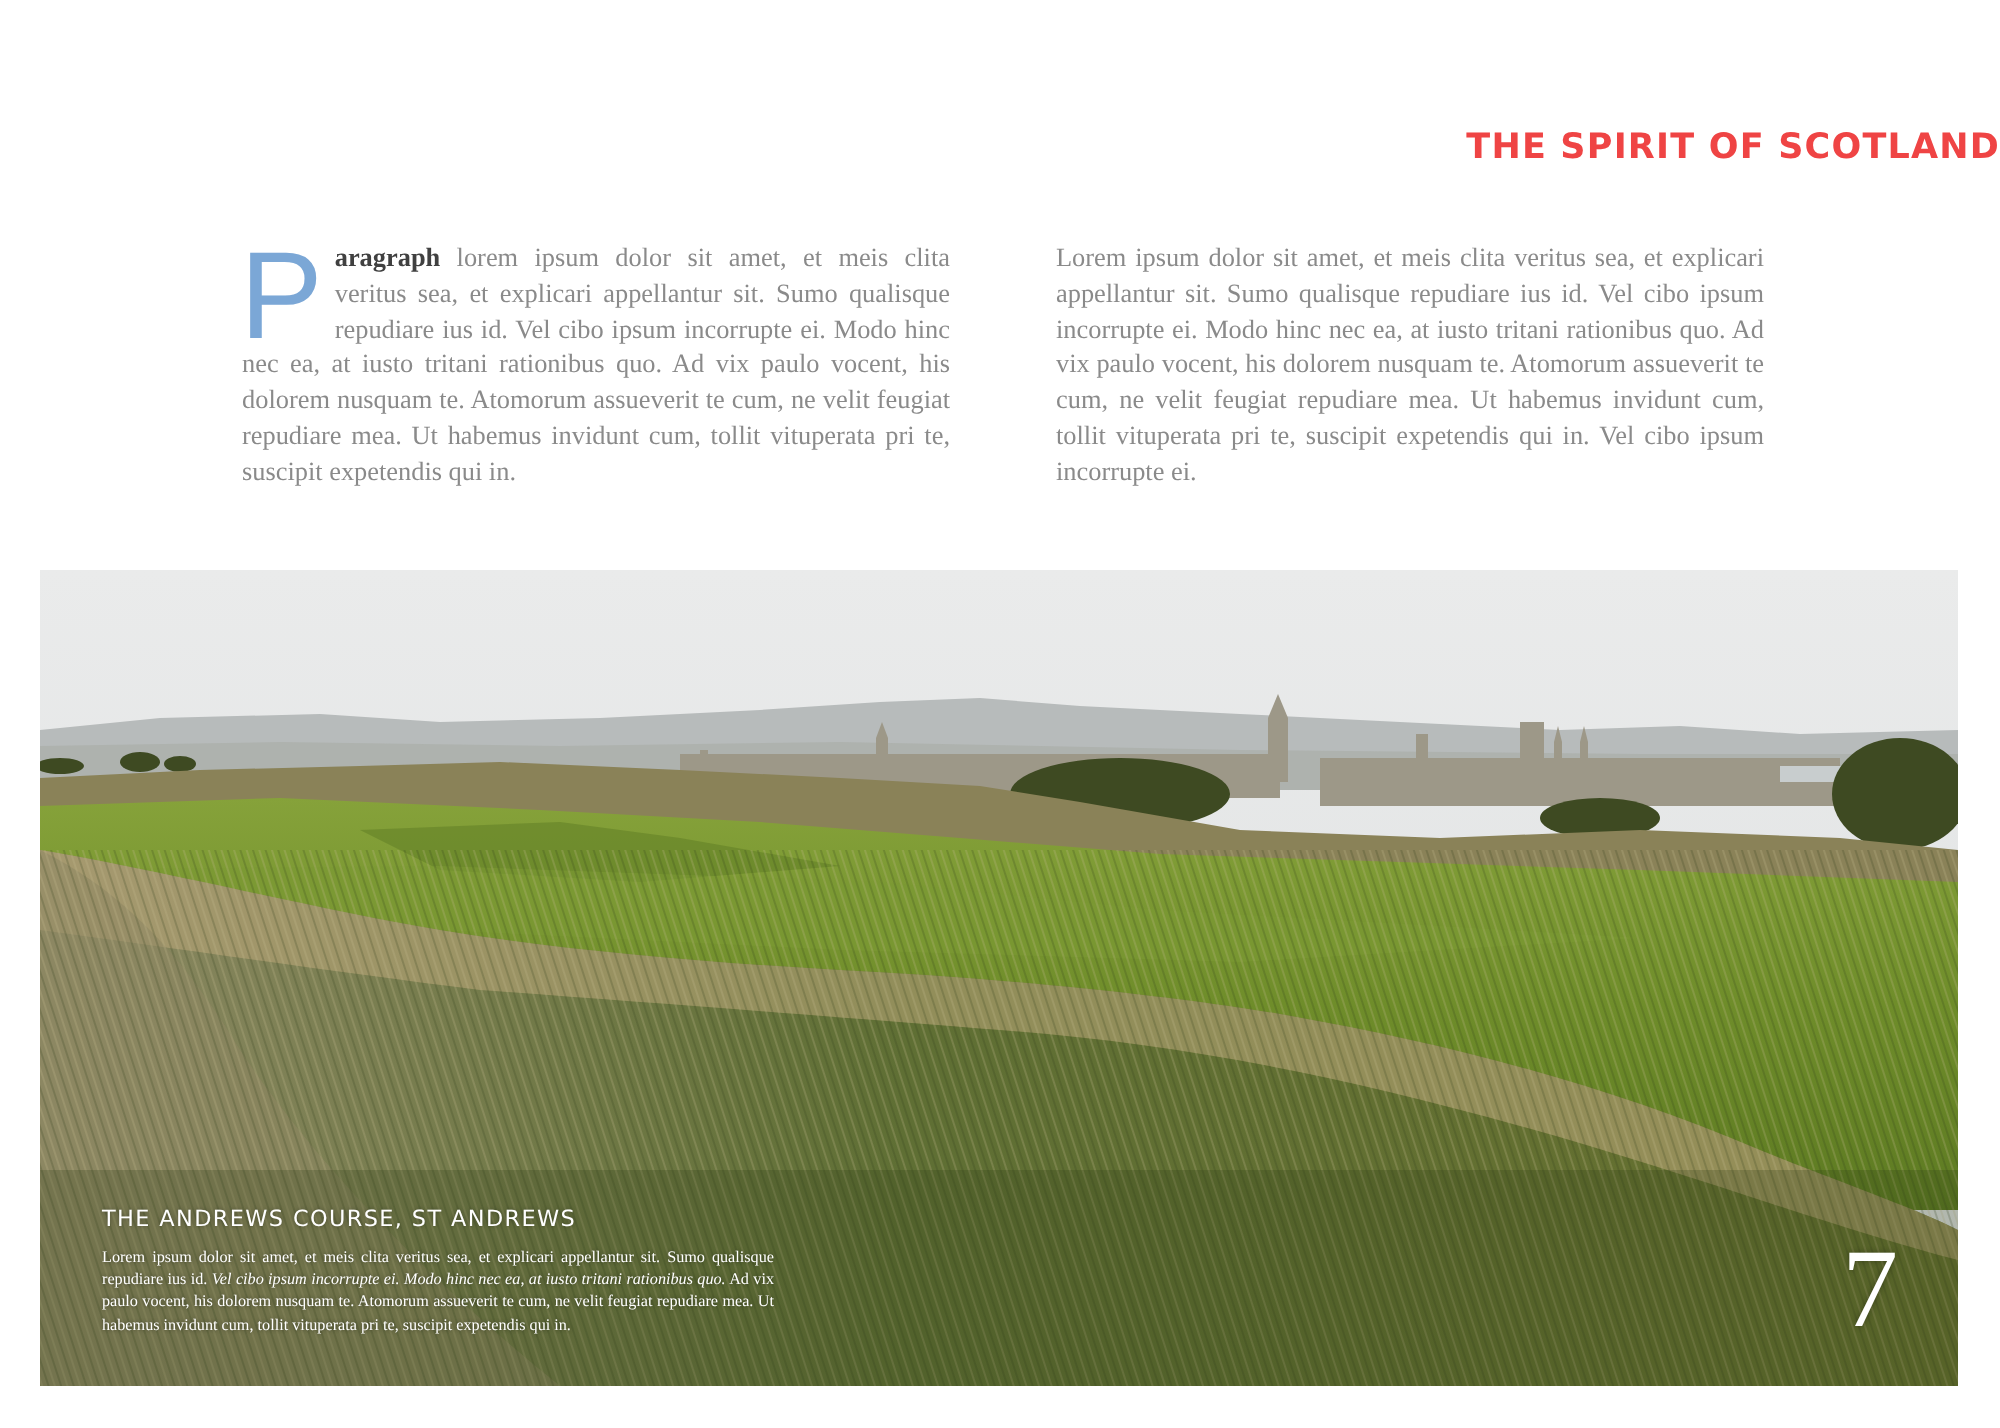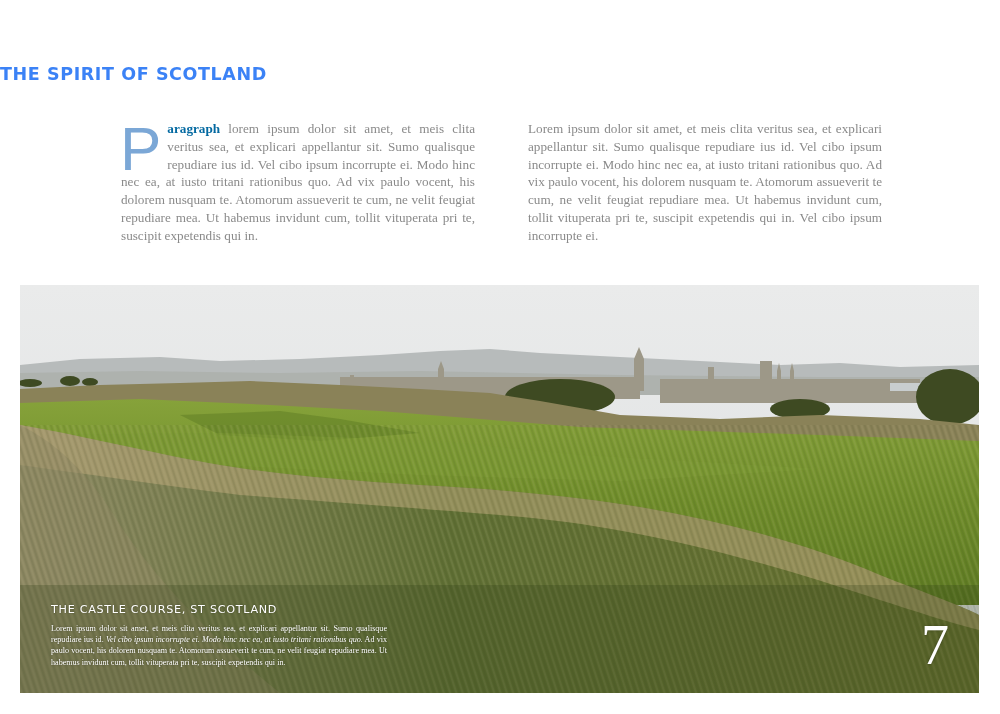--- a/index.html
+++ b/index.html
@@ -1,41 +1,41 @@
 <!DOCTYPE html>
 <html><head>
   <meta charset="utf-8">
   <style>
     * { margin: 0; padding: 0; box-sizing: border-box; }
     html, body { width: 1000px; height: 714px; background: #ffffff; overflow: hidden; }
     body { position: relative; font-family: "Liberation Serif", "DejaVu Serif", serif; }
 
     .title {
       position: absolute; left: 0; top: 64px; width: 1000px;
-      text-align: left;
+      text-align: right;
       font-family: "DejaVu Sans", "Liberation Sans", sans-serif;
       font-weight: bold; font-size: 17.5px; letter-spacing: 0.6px;
-      color: #3b82f6;
+      color: #ef4444;
     }
 
     .col {
       position: absolute; top: 120px; width: 354px;
       font-size: 13.2px; line-height: 17.8px;
       color: #8a8a8a; text-align: justify; hyphens: manual;
     }
     .col-left { left: 121px; }
     .col-right { left: 528px; }
 
     .dropcap {
       float: left;
       font-family: "Liberation Sans", "DejaVu Sans", sans-serif;
       font-size: 62px; line-height: 48px; height: 48px;
       color: #7ba7d6; margin: 5px 6px 0 -1px;
     }
-    .lead { font-weight: bold; color: #0369a1; }
+    .lead { font-weight: bold; color: #404040; }
 
     .photo {
       position: absolute; left: 20px; top: 285px; width: 959px; height: 408px;
       overflow: hidden;
       background: linear-gradient(to bottom, #e9eaea 0%, #e4e6e6 17%, #dfe2e2 20%);
     }
     .photo svg { position: absolute; left: 0; top: 0; width: 959px; height: 408px; display: block; }
 
     .caption-title {
       position: absolute; left: 31px; top: 318px;
@@ -139,16 +139,16 @@
     <path d="M160 130 L260 126 L320 134 L400 148 L300 156 L200 150 Z" fill="#5e7b24" opacity="0.5"></path>
     <path d="M0 150 L200 148 L420 156 L560 170 L700 178 L800 184 L600 196 L400 190 L200 180 L0 182 Z" fill="#7b9a33" opacity="0.6"></path>
 
     <path d="M0 140 C60 150 140 170 200 180 C260 190 330 196 400 200 C480 204 560 212 620 222 C700 236 780 256 860 290 C900 306 940 320 959 330 L959 408 L0 408 Z" fill="url(#dune)"></path>
     <path d="M0 140 C60 150 140 170 200 180 C260 190 330 196 400 200 C480 204 560 212 620 222 C700 236 780 256 860 290 C900 306 940 320 959 330 L959 345 C900 330 820 300 740 278 C640 250 560 236 480 230 C380 222 300 216 220 210 C140 200 60 188 0 180 Z" fill="#bba77a" opacity="0.55"></path>
     <path d="M0 140 L0 408 L260 408 C200 360 140 300 100 240 C70 190 40 160 0 140 Z" fill="#8e8663" opacity="0.55"></path>
     <rect x="0" y="140" width="959" height="268" fill="url(#grass)"></rect>
     <rect x="0" y="300" width="959" height="108" fill="#2d3a15" opacity="0.25"></rect>
   </svg>
 
-  <div class="caption-title">THE CASTLE COURSE, ST SCOTLAND</div>
+  <div class="caption-title">THE ANDREWS COURSE, ST ANDREWS</div>
   <p class="caption-body"><span>Lorem ipsum dolor sit amet, et meis clita veritus sea, et explicari appellantur sit. Sumo qualisque repudiare ius id. </span><em>Vel cibo ipsum incorrupte ei. Modo hinc nec ea, at iusto tritani rationibus quo.</em><span> Ad vix paulo vocent, his dolorem nusquam te. Atomorum assueverit te cum, ne velit feugiat repudiare mea. Ut habemus invidunt cum, tollit vituperata pri te, suscipit expetendis qui in.</span></p>
   <div class="page-number">7</div>
 </div>
 
 </body></html>

